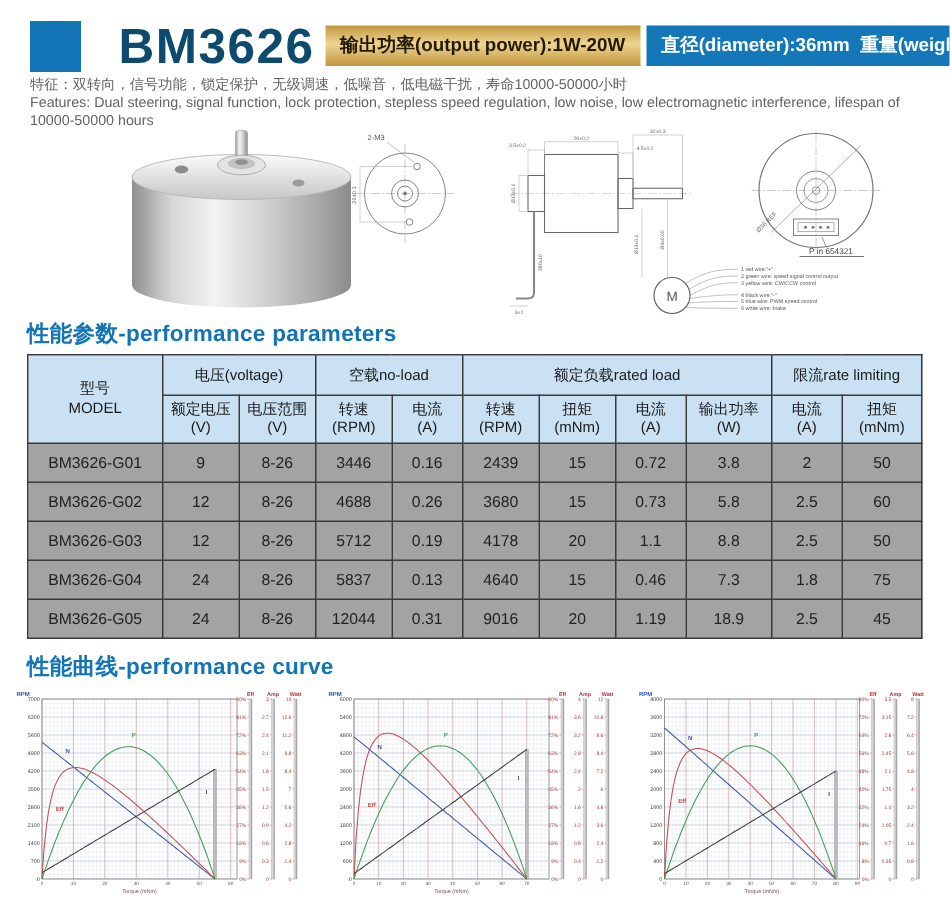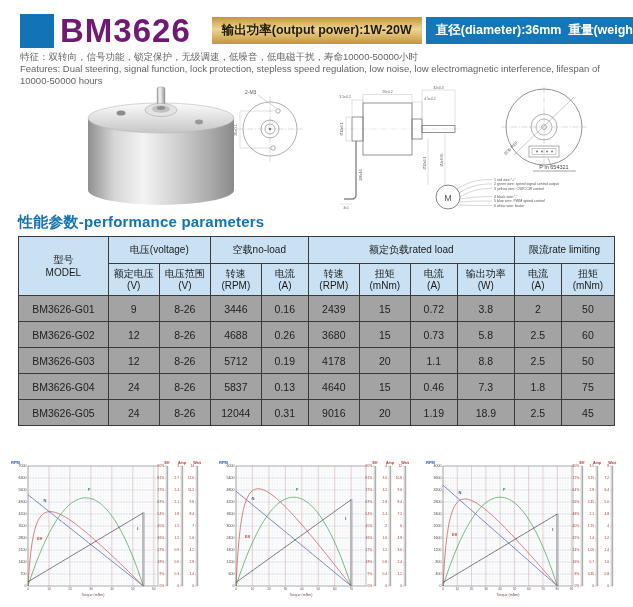--- a/index.html
+++ b/index.html
@@ -1,23 +1,23 @@
 <!DOCTYPE html>
 <html><head>
 <meta charset="utf-8">
 <style>
   html,body{margin:0;padding:0;background:#fff;width:633px;height:607px;overflow:hidden;
     font-family:"Liberation Sans","DejaVu Sans",sans-serif;}
   #page{position:relative;width:633px;height:607px;background:#fff;}
   
   .header-row{position:absolute;top:13px;left:20px;display:flex;align-items:center;height:35px;}
   .logo-square{width:34px;height:34px;background:#1273b5;flex:0 0 auto;}
-  .model-title{font-size:33px;font-weight:700;color:#701a75;margin-left:6px;line-height:34px;letter-spacing:1px;white-space:nowrap;}
+  .model-title{font-size:33px;font-weight:700;color:#0c4a6e;margin-left:25px;line-height:34px;letter-spacing:1px;white-space:nowrap;}
   .badge{height:27px;display:flex;align-items:center;padding:0 10px;font-size:12.5px;font-weight:700;white-space:pre;}
-  .badge-gold{margin-left:21px;background:linear-gradient(180deg,#c2963c,#eed592 45%,#c2963c);color:#231a00;}
+  .badge-gold{margin-left:7px;background:linear-gradient(180deg,#c2963c,#eed592 45%,#c2963c);color:#231a00;}
   .badge-blue{margin-left:4px;background:#1478b8;color:#ffffff;}
   .features{position:absolute;top:51px;left:20px;width:585px;font-size:9.5px;line-height:1.25;color:#636363;}
   
   .drawings-svg{position:absolute;top:85px;left:0;}
   
   .section-title{position:absolute;left:18px;font-size:15px;font-weight:700;color:#1273b5;letter-spacing:.2px;text-align:right;}
   #params-title{top:213px;}
   #curves-title{top:435px;}
   
   #table-wrap{position:absolute;top:236px;left:18px;}
@@ -297,20 +297,21 @@
             <td>20</td>
             <td>1.19</td>
             <td>18.9</td>
             <td>2.5</td>
             <td>45</td>
           </tr>
         </tbody>
       </table>
   </div>
 
+  <div class="section-title" id="curves-title">性能曲线-performance curve</div>
 
   <div id="charts">
       <svg width="201" height="143" viewBox="0 0 201 143">
         <defs>
           <linearGradient id="bar0" x1="0" y1="0" x2="1" y2="0">
             <stop offset="0%" stop-color="#f2f2f2"></stop>
             <stop offset="45%" stop-color="#cfcfcf"></stop>
             <stop offset="100%" stop-color="#9a9a9a"></stop>
           </linearGradient>
         </defs>

